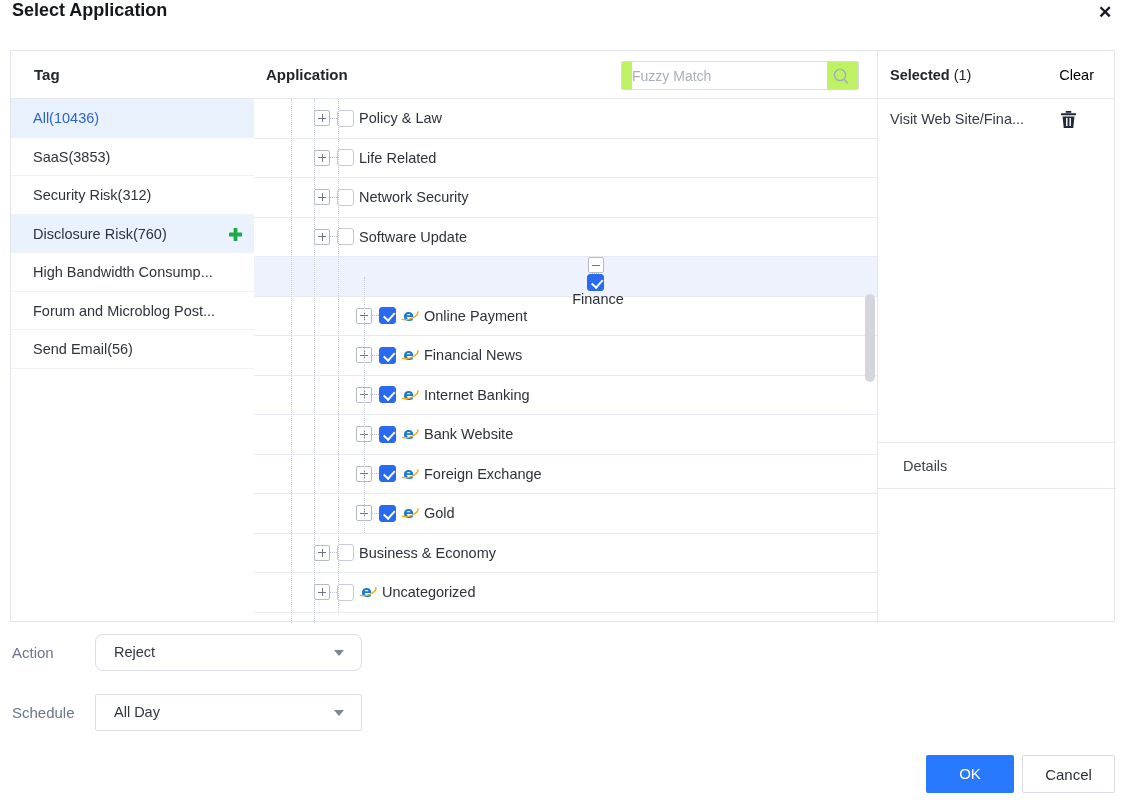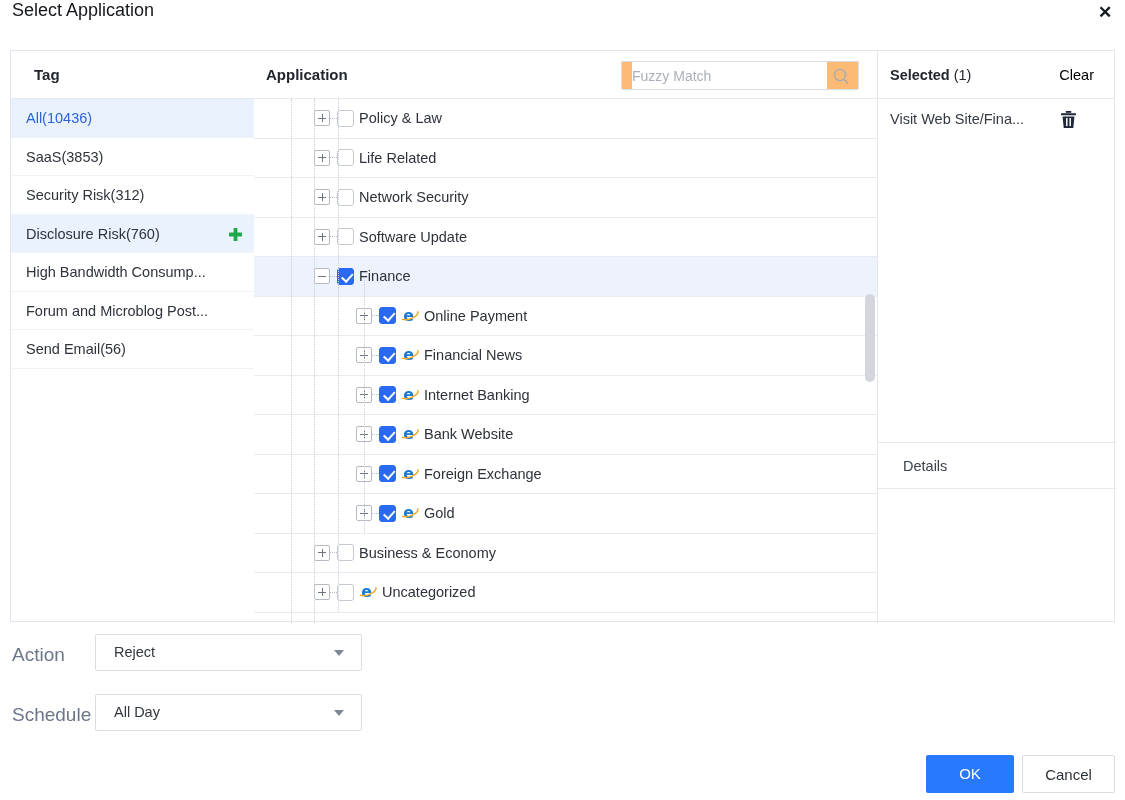--- a/index.html
+++ b/index.html
@@ -1,54 +1,54 @@
 <!DOCTYPE html>
 <html><head>
 <meta charset="utf-8">
 <style>
   * { margin:0; padding:0; box-sizing:border-box; }
   html,body { width:1125px; height:800px; background:#fff; overflow:hidden;
     font-family:"Liberation Sans", sans-serif; color:#2d323b; }
   body { position:relative; font-size:14.5px; }
 
   
-  .dlg-title { position:absolute; left:12px; top:0; font-size:18px; font-weight:400; color:#14171c; }
+  .dlg-title { position:absolute; left:12px; top:0; font-size:18px; font-weight:700; color:#14171c; }
   .dlg-close { position:absolute; right:8px; top:1px; width:24px; height:24px; font-size:17px;
     font-weight:700; color:#161b22; text-align:center; line-height:24px; cursor:pointer; }
 
   
   .box { position:absolute; left:10px; top:50px; width:1105px; height:572px;
     border:1px solid #e3e7ed; background:#fff; }
   .head-row { position:absolute; left:0; top:0; width:100%; height:48px;
     border-bottom:1px solid #e6e9ef; }
   .head-tag { position:absolute; left:23px; top:0; line-height:48px; font-size:15px; font-weight:700; color:#22262e; }
   .head-app { position:absolute; left:255px; top:0; line-height:48px; font-size:15px; font-weight:700; color:#22262e; }
   .search-wrap { position:absolute; left:610px; top:10px; width:238px; height:29px;
-    border:1px solid #d9dde3; border-radius:2px; background:#fdba74; }
+    border:1px solid #d9dde3; border-radius:2px; background:#bef264; }
   .search-wrap input { position:absolute; left:10px; top:0; width:195px; height:27px; border:none;
     outline:none; font-size:14px; color:#4a5058; font-family:"Liberation Sans", sans-serif; }
   .search-wrap input::placeholder { color:#a9b0ba; }
   .search-ico { position:absolute; right:8px; top:5px; }
 
   
   .tag-col { position:absolute; left:0; top:48px; width:243px; height:524px; overflow:hidden; }
-  .tag-row { position:relative; height:38.5px; line-height:38.5px; padding-left:15px;
+  .tag-row { position:relative; height:38.5px; line-height:38.5px; padding-left:22px;
     border-bottom:1px solid #f0f2f6; color:#2e333c; cursor:pointer; white-space:nowrap; }
   .tag-row.sel { background:#e9f1fd; color:#2e63d8; }
   .tag-row.hl  { background:#e9f2fd; }
   .tag-add { position:absolute; right:12px; top:13px; width:13px; height:13px; cursor:pointer; }
 
   
   .tree-col { position:absolute; left:243px; top:48px; width:623px; height:524px; overflow:hidden; }
   .guide { position:absolute; top:0; width:0; border-left:1px dotted #c9cdd5; z-index:2; pointer-events:none; }
   .g1 { left:37px; height:524px; } .g2 { left:60px; height:524px; }
   .g3 { left:84px; height:513px; } .g4 { left:110px; top:178px; height:256px; }
   .tree-row { position:relative; display:flex; align-items:center; height:39.5px;
     border-bottom:1px solid #e8ebf1; z-index:1; }
-  .tree-row.hl { background:#edf2fc; }
+  .tree-row.hl { background:#edf2fc;flex-direction:column; }
   .tree-row.lvl1 { padding-left:60px; } .tree-row.lvl2 { padding-left:102px; }
   .expander { position:relative; flex:none; width:16px; height:16px; border:1px solid #b6bac2;
     border-radius:2px; background:#fff; cursor:pointer; z-index:3; }
   .expander::before { content:""; position:absolute; left:3px; right:3px; top:6.5px; height:1px; background:#6f7580; }
   .expander::after  { content:""; position:absolute; top:3px; bottom:3px; left:6.5px; width:1px; background:#6f7580; }
   .tree-row.expanded .expander::after { display:none; }
   .conn { flex:none; width:7px; border-top:1px dotted #b9bdc5; z-index:3; }
   .cb { position:relative; flex:none; width:17px; height:17px; border:1px solid #c5cad3;
     border-radius:3px; background:#fff; cursor:pointer; z-index:3; }
   .tree-row.checked .cb { background:#2a6af0; border-color:#2a6af0; }
@@ -68,25 +68,25 @@
   .sel-clear { position:absolute; right:22px; top:0; line-height:48px; color:#000000; cursor:pointer; }
   .sel-list { position:absolute; left:0; top:48px; width:100%; }
   .sel-item { position:relative; height:40px; display:flex; align-items:center; padding-left:12px; }
   .sel-item-label { flex:1; color:#333a44; white-space:nowrap; overflow:hidden; }
   .trash { flex:none; margin-right:40px; cursor:pointer; width:15px; height:17px; }
   .details-sec { position:absolute; left:0; top:391px; width:100%; height:47px;
     border-top:1px solid #e6e9ef; border-bottom:1px solid #e6e9ef;text-decoration:underline; }
   .details-label { position:absolute; left:25px; top:0; line-height:47px; color:#3c434d; }
 
   
-  .f-label { position:absolute; left:12px; color:#6b7688; font-size:19px; }
+  .f-label { position:absolute; left:12px; color:#6b7688; font-size:15px; }
   .f-action-label { top:644px; } .f-schedule-label { top:704px; }
   .select { position:absolute; left:95px; width:267px; height:37px; border:1px solid #d9dde3;
     border-radius:2px; background:#fff; cursor:pointer; }
-  .select-action { top:634px; } .select-schedule { top:694px; }
+  .select-action { top:634px;border-radius:8px; } .select-schedule { top:694px; }
   .select .val { position:absolute; left:18px; line-height:35px; color:#30353e; }
   .select .arrow { position:absolute; right:17px; top:15px; width:0; height:0;
     border-left:5px solid transparent; border-right:5px solid transparent; border-top:6px solid #7d8795; }
   .btn { position:absolute; top:755px; height:38px; border-radius:2px; text-align:center;
     line-height:38px; font-size:15px; cursor:pointer; }
   .btn-ok { left:926px; width:88px; background:#2979ff; color:#fff; }
   .btn-cancel { left:1022px; width:93px; background:#fff; border:1px solid #d9dde3; color:#2c3138; }
 </style>
 </head>
 <body>

